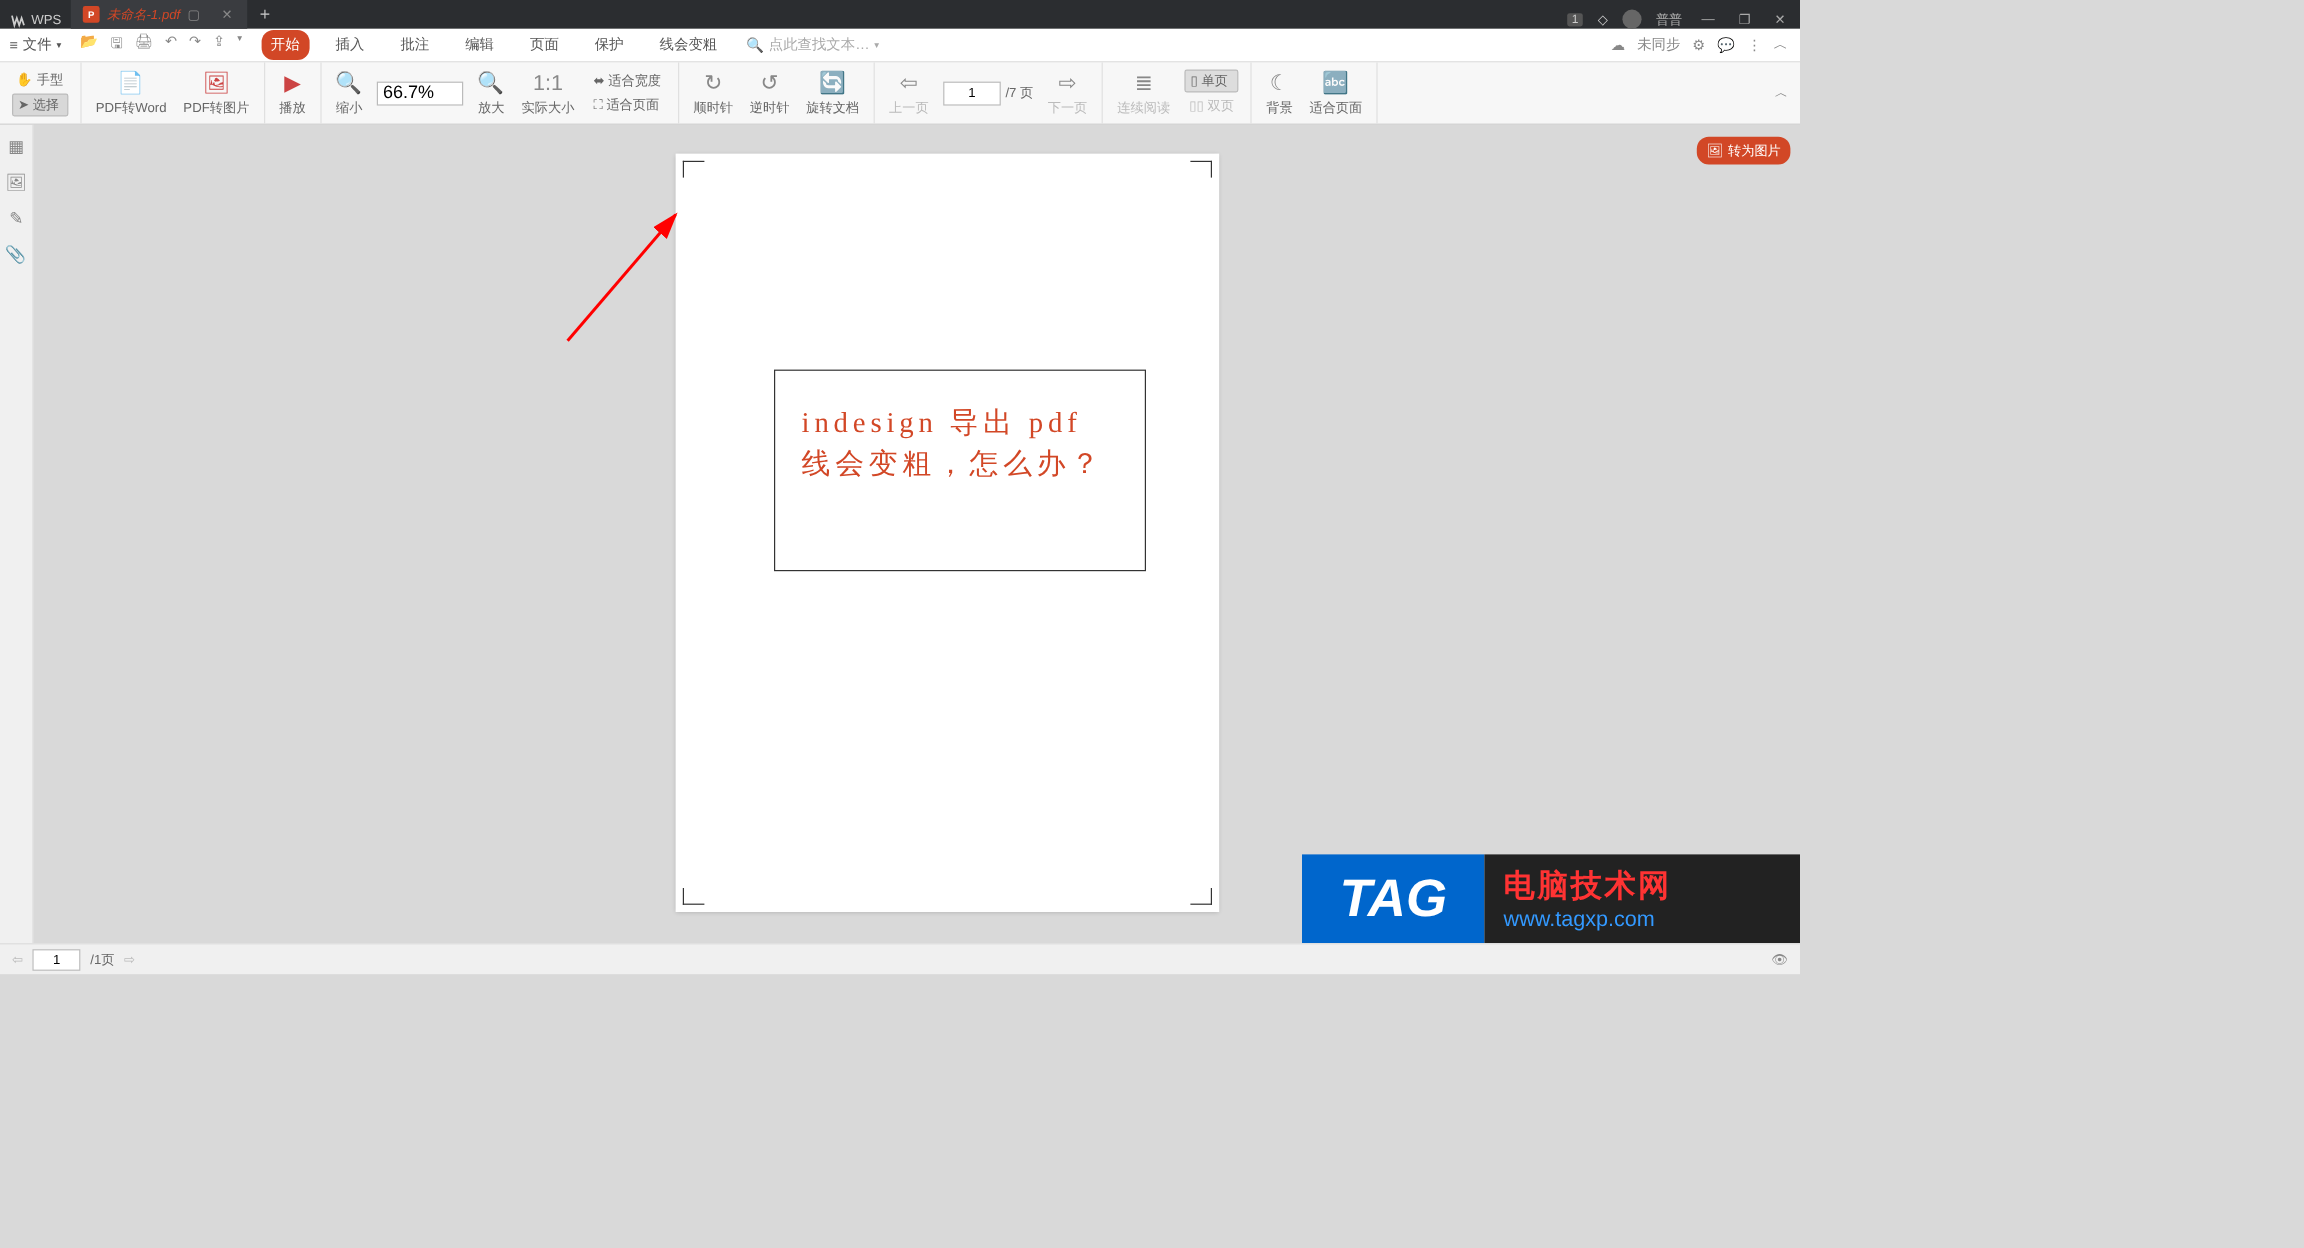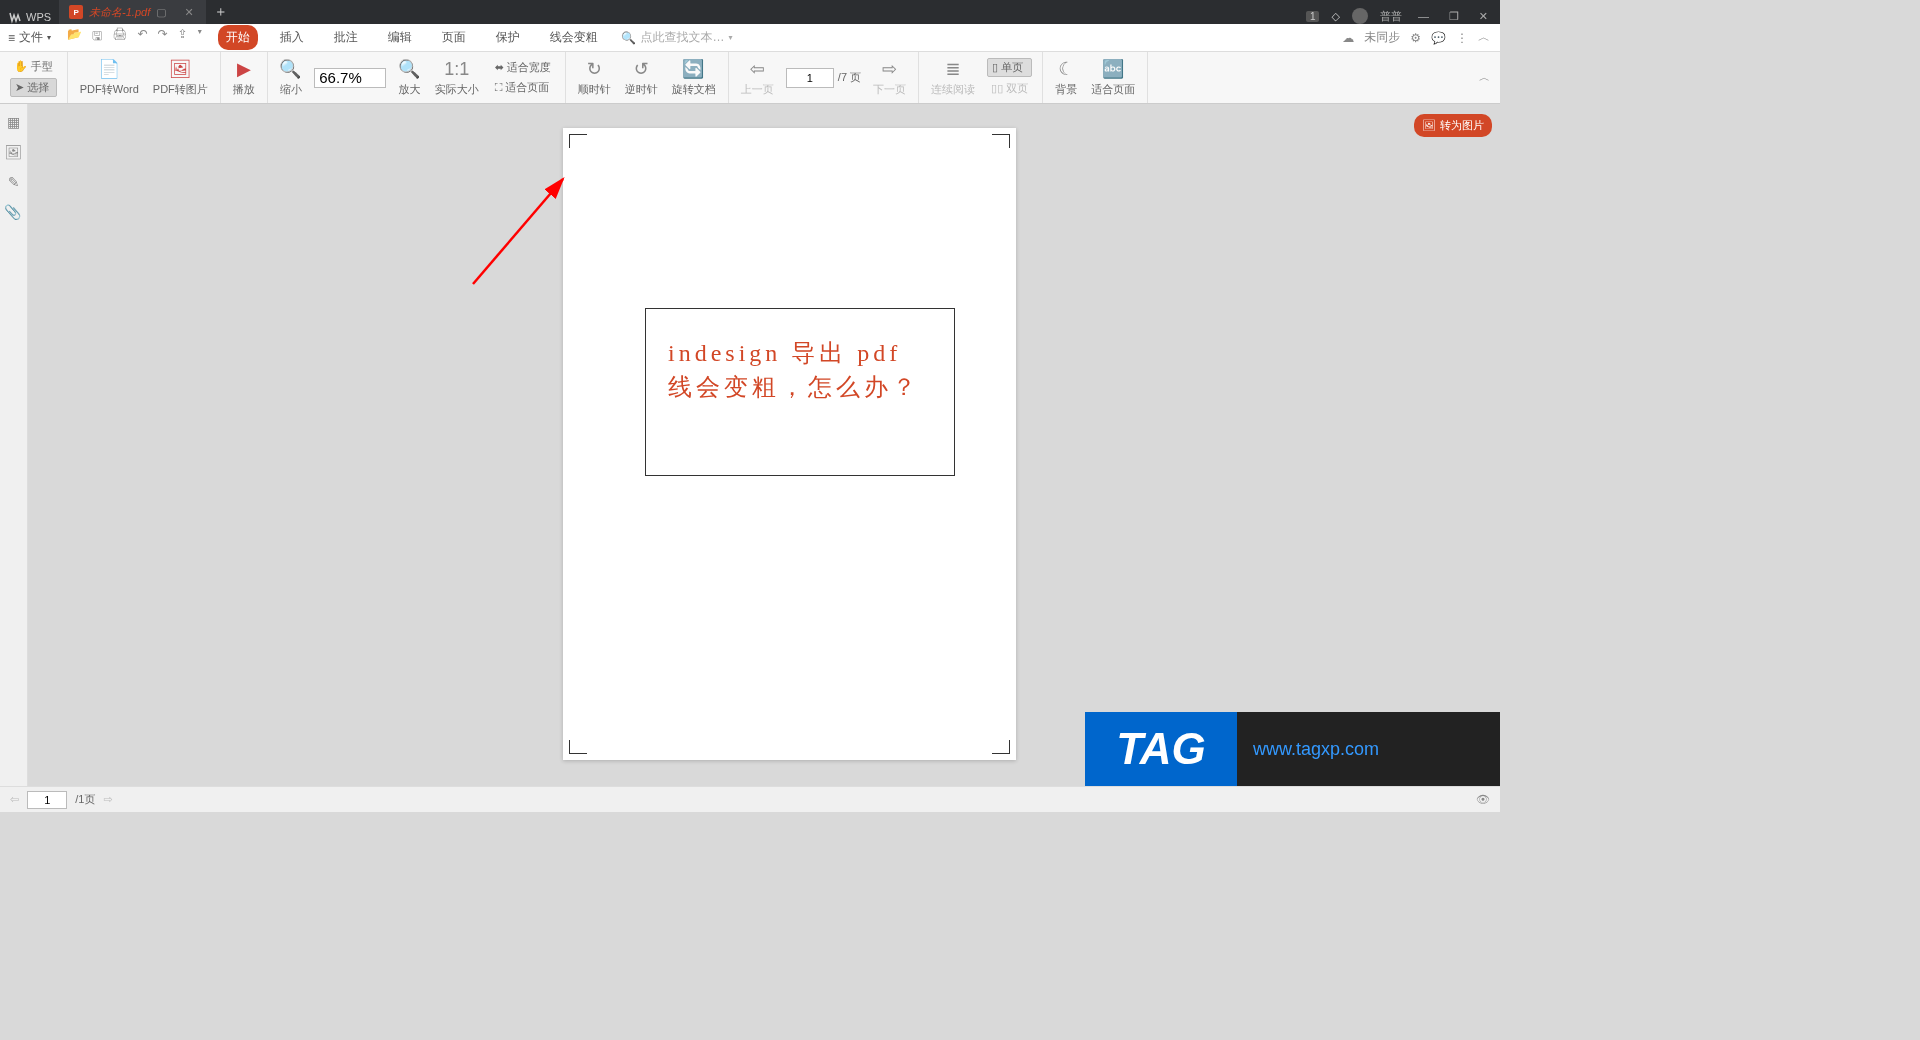--- a/index.html
+++ b/index.html
@@ -279,20 +279,21 @@
 </div>
 
 <div class="float-btn">
   <span>🖼</span>
   <span>转为图片</span>
 </div>
 
 <div class="watermark">
   <div class="tag-box">TAG</div>
   <div class="text-box">
+    <div class="l1">电脑技术网</div>
     <div class="l2">www.tagxp.com</div>
   </div>
 </div>
 
 <div class="statusbar">
   <span style="color:#bbb;">⇦</span>
   <input class="page-input" value="1" style="">
   <span>/1页</span>
   <span style="color:#bbb;">⇨</span>
   <div class="spacer"></div>

